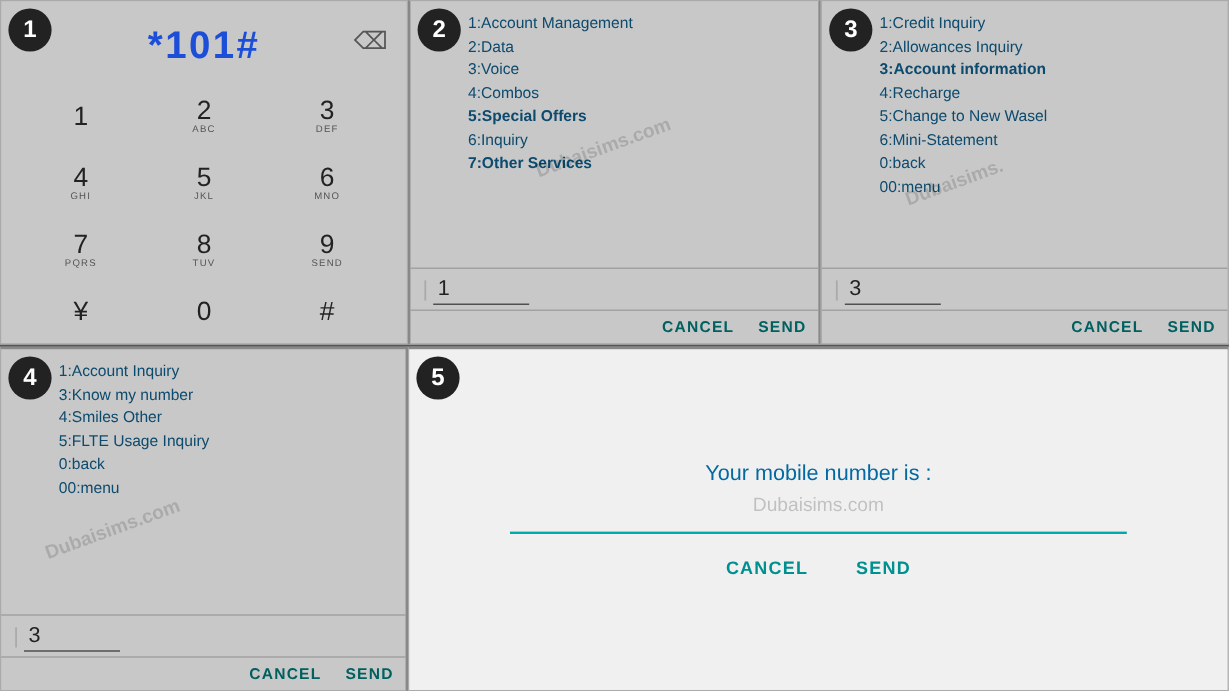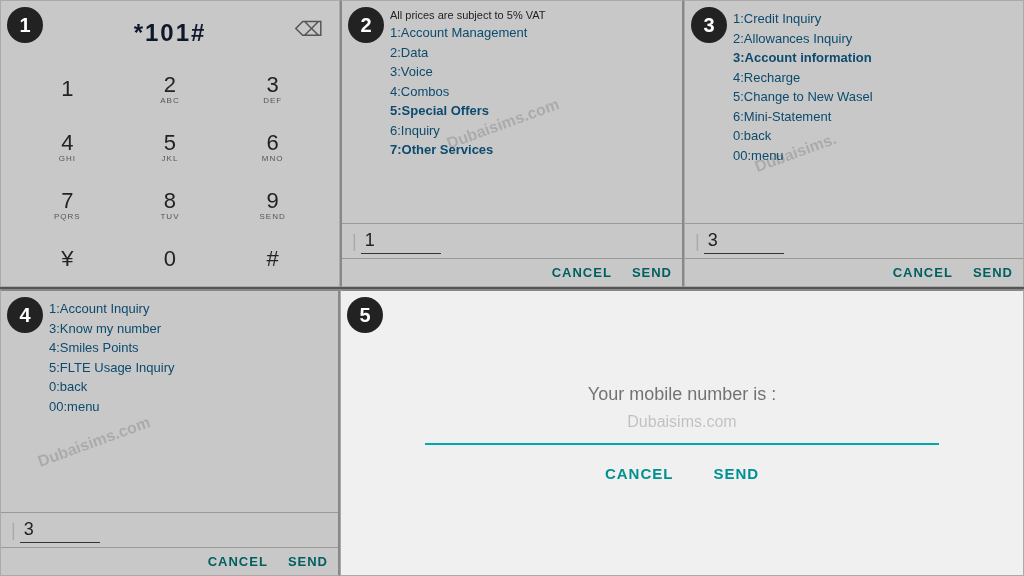--- a/index.html
+++ b/index.html
@@ -58,23 +58,23 @@
 
     .dialer-display {
       display: flex;
       align-items: center;
       justify-content: center;
       padding: 18px 10px 10px;
       position: relative;
     }
 
     .dialer-number {
-      font-size: 24px;
-      font-weight: bold;
-      color: #0f172a;
+      font-size: 32px;
+      font-weight: bold;
+      color: #1d4ed8;
       letter-spacing: 2px;
     }
 
     .dialer-backspace {
       position: absolute;
       right: 16px;
       top: 50%;
       transform: translateY(-50%);
       font-size: 20px;
       color: #555;
@@ -204,21 +204,21 @@
       display: flex;
       flex-direction: column;
       align-items: center;
       justify-content: center;
       flex: 1;
       padding: 20px;
     }
 
     .phone-result-label {
       font-size: 18px;
-      color: #737373;
+      color: #0369a1;
       margin-bottom: 8px;
     }
 
     .phone-result-number {
       font-size: 26px;
       font-weight: bold;
       color: #222;
       margin-bottom: 20px;
     }
 
@@ -320,21 +320,20 @@
           <span class="key-num">#</span>
           <span class="key-sub"></span>
         </div>
       </div>
   </div>
 
   <div class="panel panel-2" style="position:relative;">
     <div class="panel-number">2</div>
     <div class="watermark wm-2">Dubaisims.com</div>
     <div class="menu-content">
-      <div class="menu-top-note">All prices are subject to 5% VAT</div>
       <div id="menu2-items">
           <div class="menu-item">1:Account Management</div>
           <div class="menu-item">2:Data</div>
           <div class="menu-item">3:Voice</div>
           <div class="menu-item">4:Combos</div>
           <div class="menu-item" style="font-weight: bold;">5:Special Offers</div>
           <div class="menu-item">6:Inquiry</div>
           <div class="menu-item" style="font-weight: bold;">7:Other Services</div>
         </div>
     </div>
@@ -377,21 +376,21 @@
 
 <div class="bottom-row">
 
   <div class="panel panel-4" style="position:relative;">
     <div class="panel-number">4</div>
     <div class="watermark wm-4">Dubaisims.com</div>
     <div class="menu-content">
       <div id="menu4-items">
           <div class="menu-item">1:Account Inquiry</div>
           <div class="menu-item">3:Know my number</div>
-          <div class="menu-item">4:Smiles Points</div>
+          <div class="menu-item">4:Smiles Other</div>
           <div class="menu-item">5:FLTE Usage Inquiry</div>
           <div class="menu-item">0:back</div>
           <div class="menu-item">00:menu</div>
         </div>
     </div>
     <div class="input-row">
       <span style="font-size:18px;margin-right:4px;color:#aaa;">|</span>
       <input class="input-bar" value="3" readonly="" style="">
     </div>
     <div class="ussd-actions">

